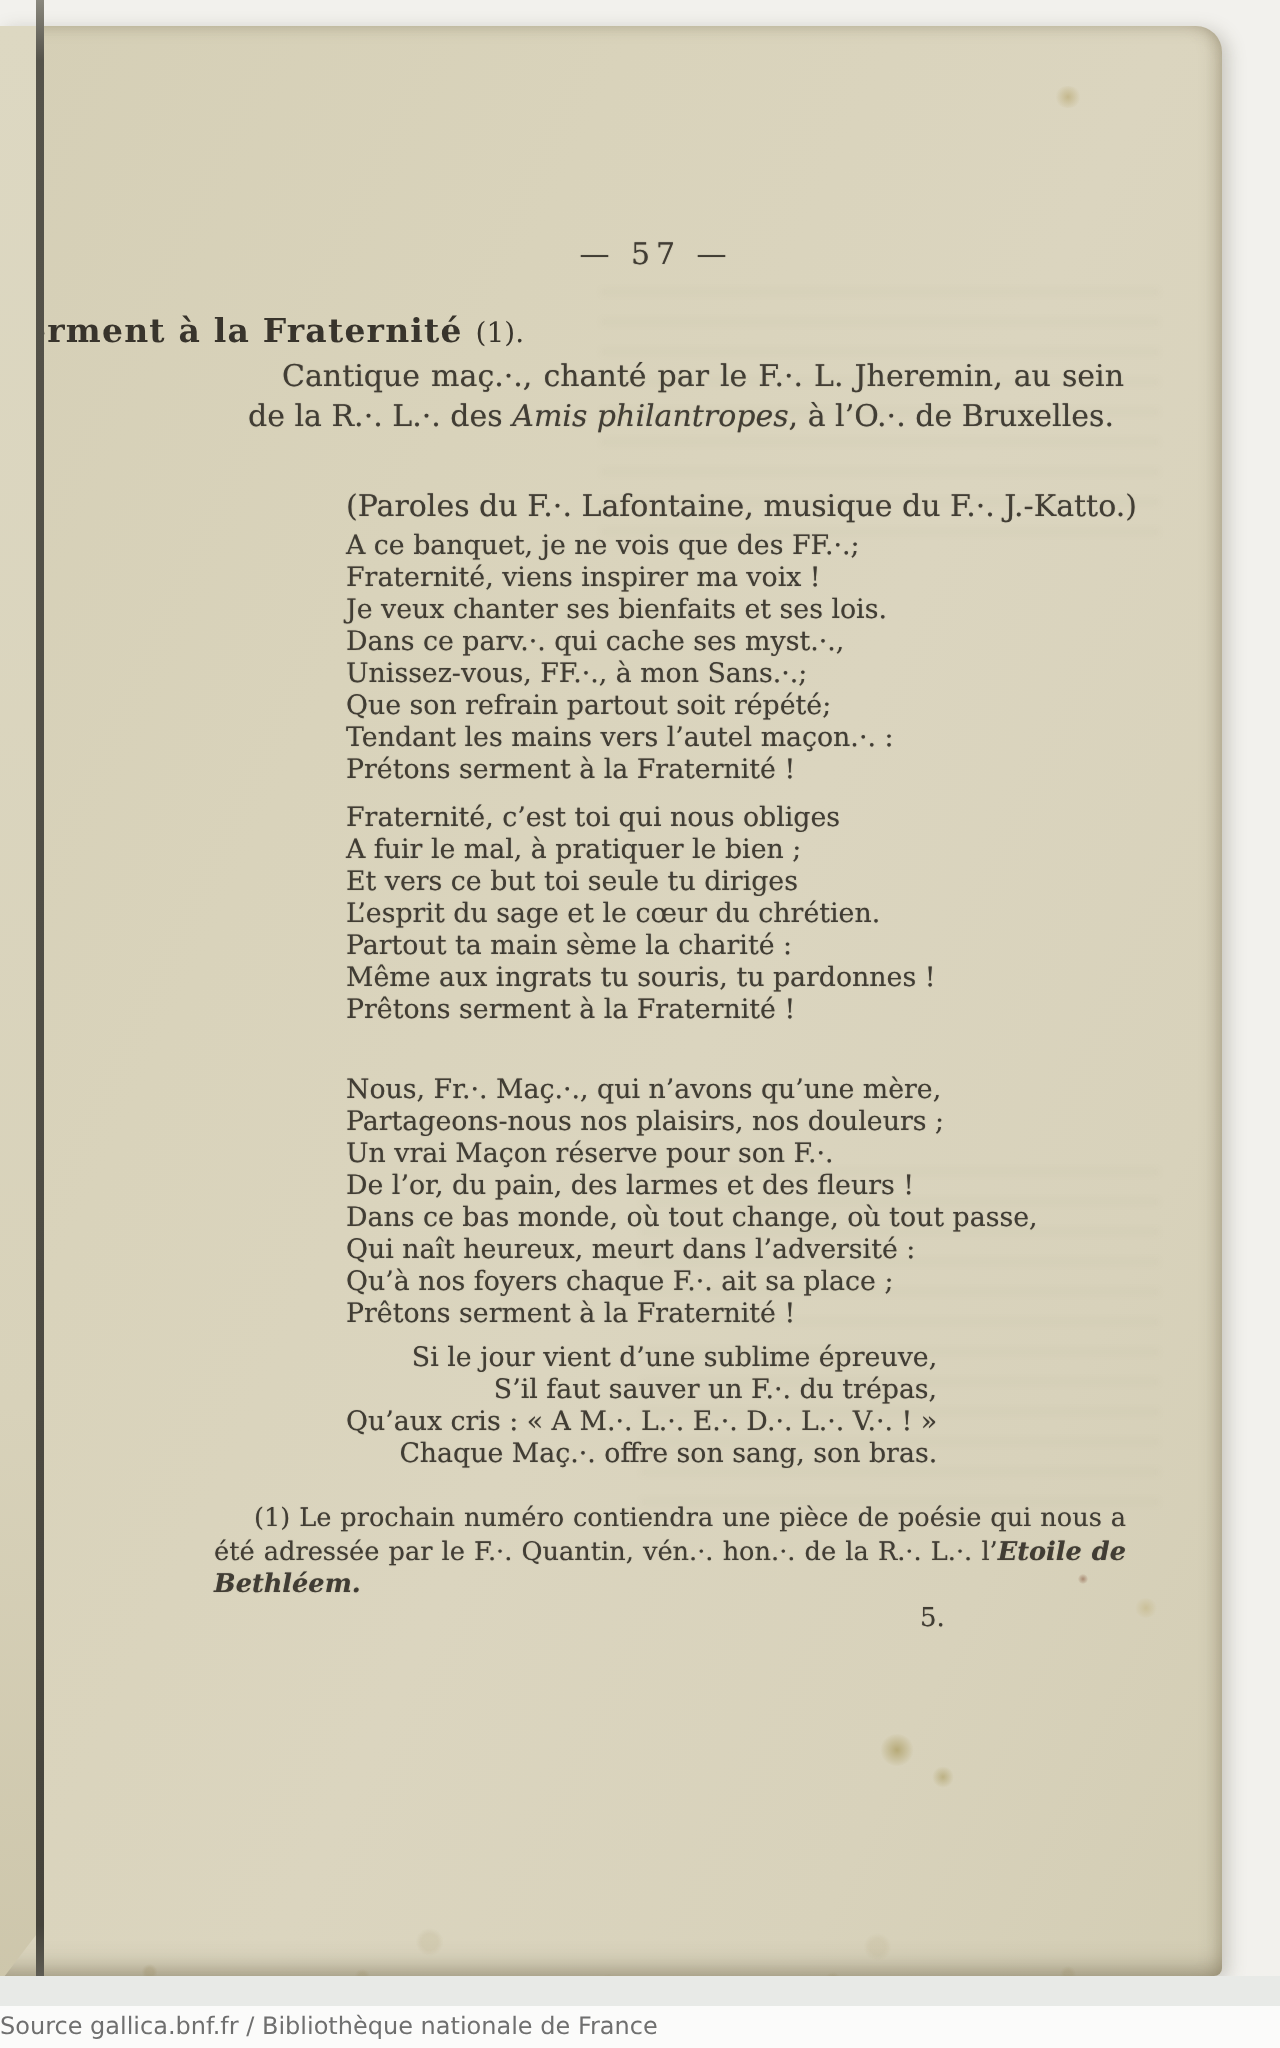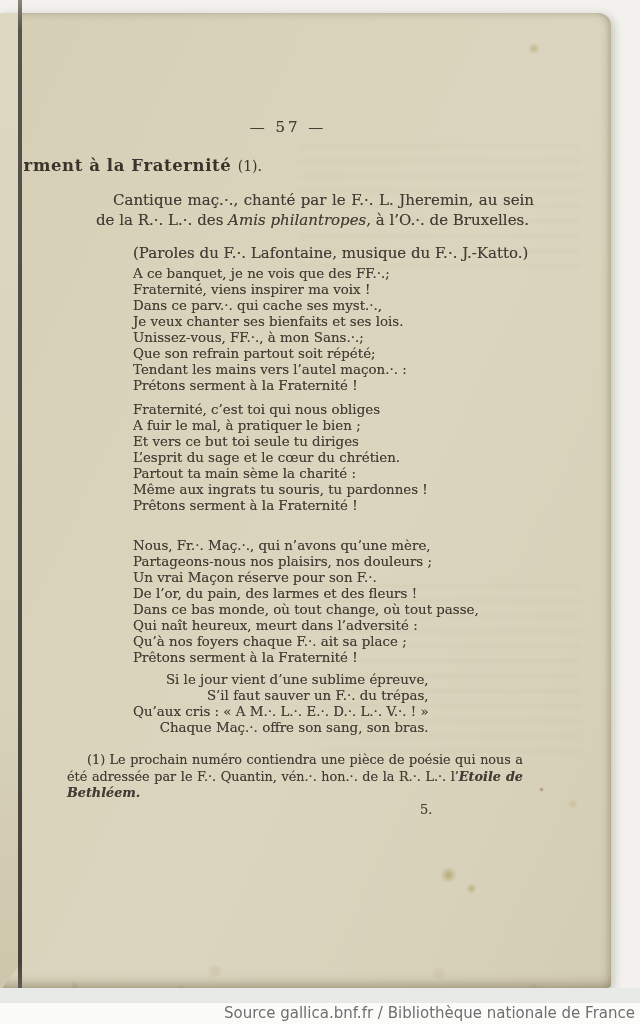--- a/index.html
+++ b/index.html
@@ -27,28 +27,28 @@
   .gutter-line{
     position:absolute;left:18px;top:0;width:4px;height:1003px;
     background:linear-gradient(180deg,#8a887e 0,#55534a 3%,#4e4c44 60%,#45433b 96%,#6d6b61 100%);
   }
   .page-bottom-edge{
     position:absolute;left:20px;top:982px;width:591px;height:6px;
     background:linear-gradient(180deg,rgba(160,150,120,.15),#b0a88c 55%,#8f8770);
     border-radius:0 0 4px 0;
   }
   
-  .ink{color:#413d34;text-shadow:0 0 .5px rgba(65,61,52,.55);}
+  .ink{color:#413d34;text-shadow:0 0 .5px rgba(65,61,52,.55);padding-left:40px;}
   .page-number{position:absolute;left:0;top:105px;width:576px;text-align:center;
     font-size:15px;letter-spacing:3px;}
   .title{position:absolute;left:0;top:143px;width:576px;
     font-size:16.5px;font-weight:bold;letter-spacing:.6px;color:#38342c;}
   .title .note{font-weight:normal;font-size:14px;letter-spacing:0;}
   .intro{position:absolute;left:84px;top:166px;width:438px;
-    font-size:15px;line-height:19.5px;text-align:justify;text-indent:17px;margin:12px;}
+    font-size:15px;line-height:19.5px;text-align:justify;text-indent:17px;margin:0;}
   .credits{position:absolute;left:133px;top:231px;font-size:15px;}
   .stanza{position:absolute;left:133px;font-size:13.4px;line-height:16px;}
   .stanza.s1{top:253px;} .stanza.s2{top:389px;} .stanza.s3{top:525px;} .stanza.s4{top:659px;text-align:right;}
   .footnote{position:absolute;left:67px;top:739px;width:456px;
     font-size:12.8px;line-height:16.5px;text-align:justify;text-indent:20px;margin:0;}
   .footnote .it{font-style:italic;font-weight:bold;}
   .intro .it{font-style:italic;}
   .signature{position:absolute;left:420px;top:789px;font-size:13px;}
   
   .stain{position:absolute;border-radius:50%;pointer-events:none;}
@@ -80,22 +80,22 @@
   }
   .ghost{
     position:absolute;pointer-events:none;filter:blur(1.5px);opacity:.55;
     background:repeating-linear-gradient(180deg,transparent 0 11px,rgba(125,125,98,.07) 11px 15px);
   }
   .g1{left:300px;top:120px;width:280px;height:140px;}
   .g2{left:320px;top:560px;width:260px;height:190px;}
   
   .gray-band{position:absolute;left:0;top:988px;width:640px;height:15px;background:#e8eae7;}
   .footer{position:absolute;left:0;top:1003px;width:640px;height:21px;background:#fbfbfa;
-    font-family:"DejaVu Sans", sans-serif;font-size:15px;color:#6f6f6f;
-    text-align:right;line-height:21px;box-sizing:border-box;padding-right:5px;}
+    font-family:"DejaVu Sans", sans-serif;font-size:12px;color:#6f6f6f;
+    text-align:left;line-height:21px;box-sizing:border-box;padding-right:5px;}
 </style>
 </head>
 <body>
 
 <div>
 
   <div class="page">
     <div class="page-number ink">— 57 —</div>
 
     <div class="title">
@@ -103,22 +103,22 @@
       <span class="note">(1).</span>
     </div>
 
     <p class="intro ink"><span>Cantique maç.·., chanté par le F.·. L. Jheremin, au sein de la R.·. L.·. des </span><span class="it">Amis philantropes</span><span>, à l’O.·. de Bruxelles.</span></p>
 
     <div class="credits ink">(Paroles du F.·. Lafontaine, musique du F.·. J.-Katto.)</div>
 
     <div class="stanza s1 ink">
       <div class="pline">A ce banquet, je ne vois que des FF.·.;</div>
       <div class="pline">Fraternité, viens inspirer ma voix !</div>
+      <div class="pline">Je veux chanter ses bienfaits et ses lois.</div>
       <div class="pline">Dans ce parv.·. qui cache ses myst.·.,</div>
-      <div class="pline">Je veux chanter ses bienfaits et ses lois.</div>
       <div class="pline">Unissez-vous, FF.·., à mon Sans.·.;</div>
       <div class="pline">Que son refrain partout soit répété;</div>
       <div class="pline">Tendant les mains vers l’autel maçon.·. :</div>
       <div class="pline">Prétons serment à la Fraternité !</div>
     </div>
 
     <div class="stanza s2 ink">
       <div class="pline">Fraternité, c’est toi qui nous obliges</div>
       <div class="pline">A fuir le mal, à pratiquer le bien ;</div>
       <div class="pline">Et vers ce but toi seule tu diriges</div>

